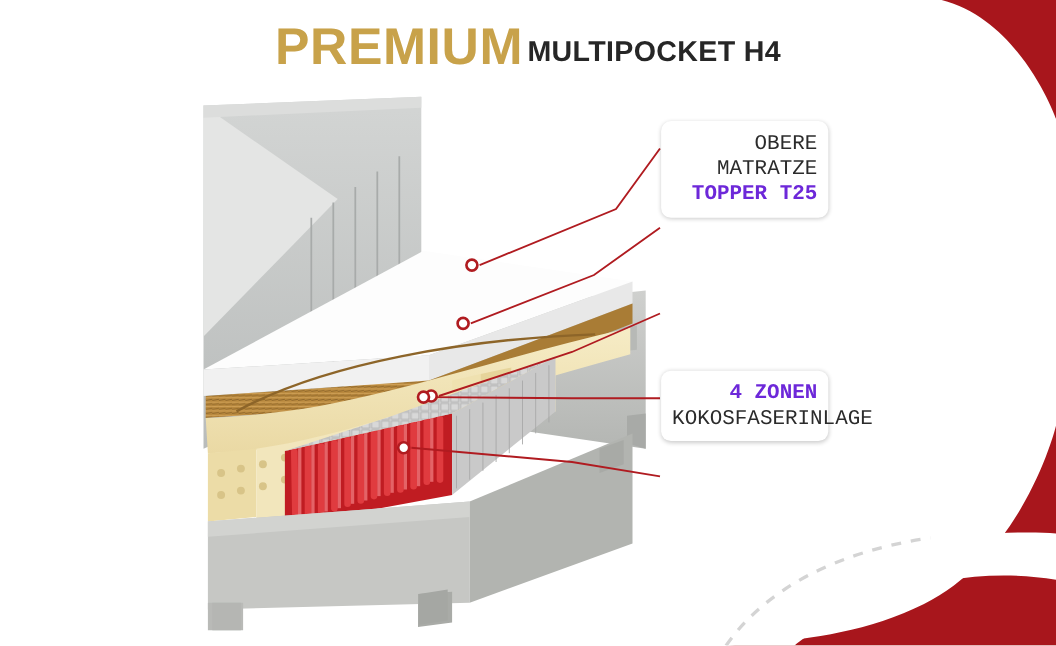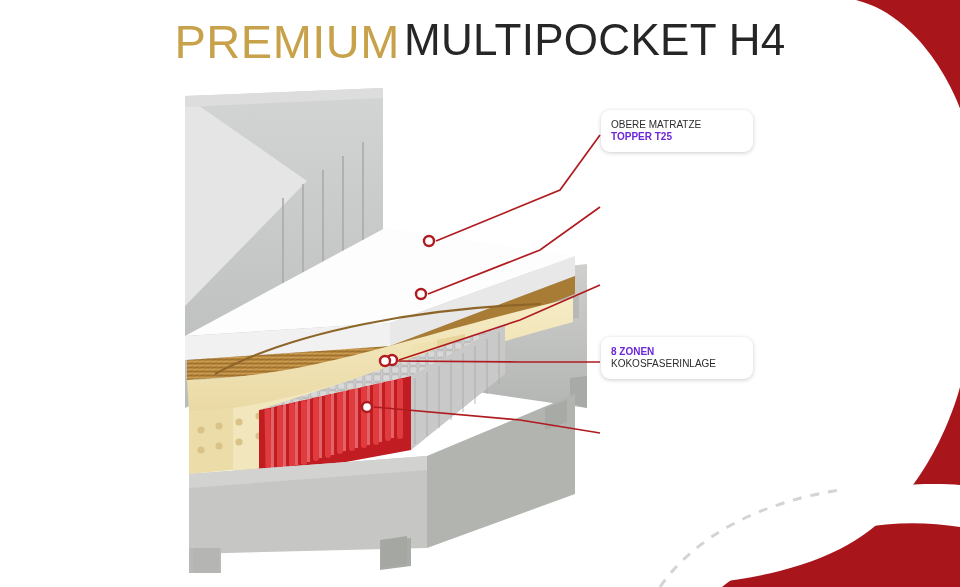--- a/index.html
+++ b/index.html
@@ -33,27 +33,27 @@
   .title {
     position: absolute;
     top: 14px;
     left: 0;
     width: 960px;
     text-align: center;
     white-space: nowrap;
   }
   .title-premium {
     font-size: 47px;
-    font-weight: normal;
+    font-weight: bold;
     color: #c8a24a;
     letter-spacing: 0.5px;
   }
   .title-rest {
-    font-size: 44px;
-    font-weight: normal;
+    font-size: 26px;
+    font-weight: bold;
     color: #262626;
     letter-spacing: 0.3px;
     margin-left: 4px;
     position: relative;
     top: -3px;
   }
 
   
   #illustration {
     position: absolute;
@@ -62,26 +62,27 @@
     width: 430px;
     height: 495px;
   }
 
   
   .callout {
     position: absolute;
     background: #ffffff;
     border-radius: 9px;
     box-shadow: 0 1px 4px rgba(0,0,0,0.20);
-    text-align: left;
+    text-align: right;
     padding: 9px 10px;
     box-sizing: border-box;
     line-height: 1.22;
-    font-size: 10px;
+    font-size: 19px;
     color: #2b2b2b;
+    font-family: Liberation Mono, monospace;
   }
   .callout .hl {
     color: #6d28d9;
     font-weight: bold;
   }
   .callout .plain { color: #2b2b2b; }
 
   #callout-0 { left: 601px; top: 110px; width: 152px; }
   #callout-1 { left: 601px; top: 182px; width: 148px; }
   #callout-2 { left: 601px; top: 259px; width: 154px; }
@@ -280,18 +281,18 @@
   </svg>
 
   <div class="callout" id="callout-0">
     <div class="plain">OBERE MATRATZE</div>
     <div class="hl">TOPPER T25</div>
   </div>
 
 
 
   <div class="callout" id="callout-3">
-    <div class="hl">8 ZONEN</div>
+    <div class="hl">4 ZONEN</div>
     <div class="plain">KOKOSFASERINLAGE</div>
   </div>
 
 
 </div>
 
 </body></html>

